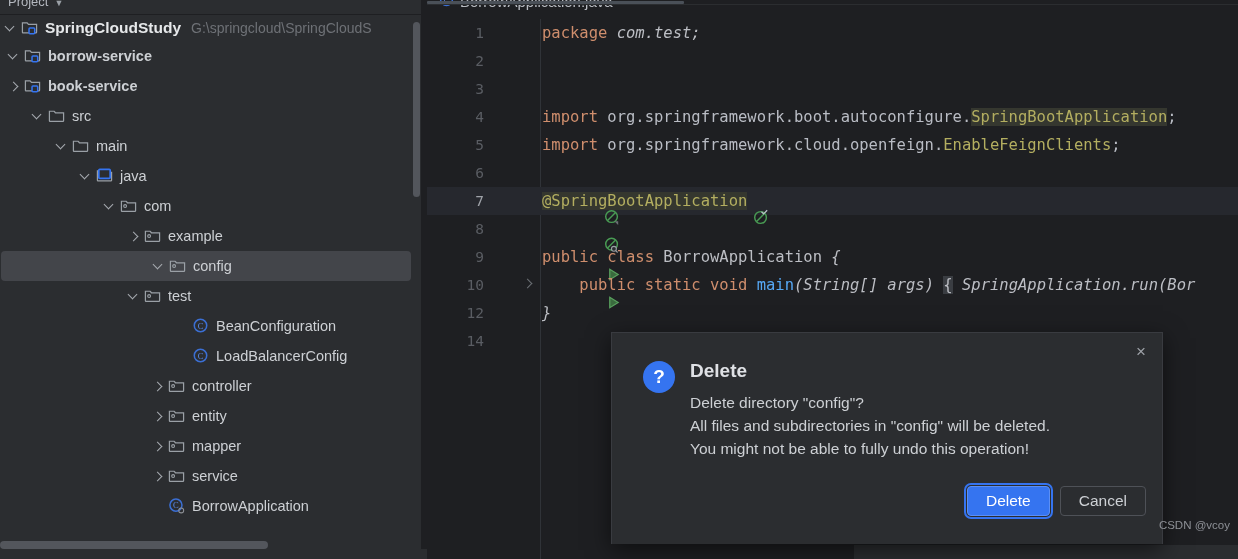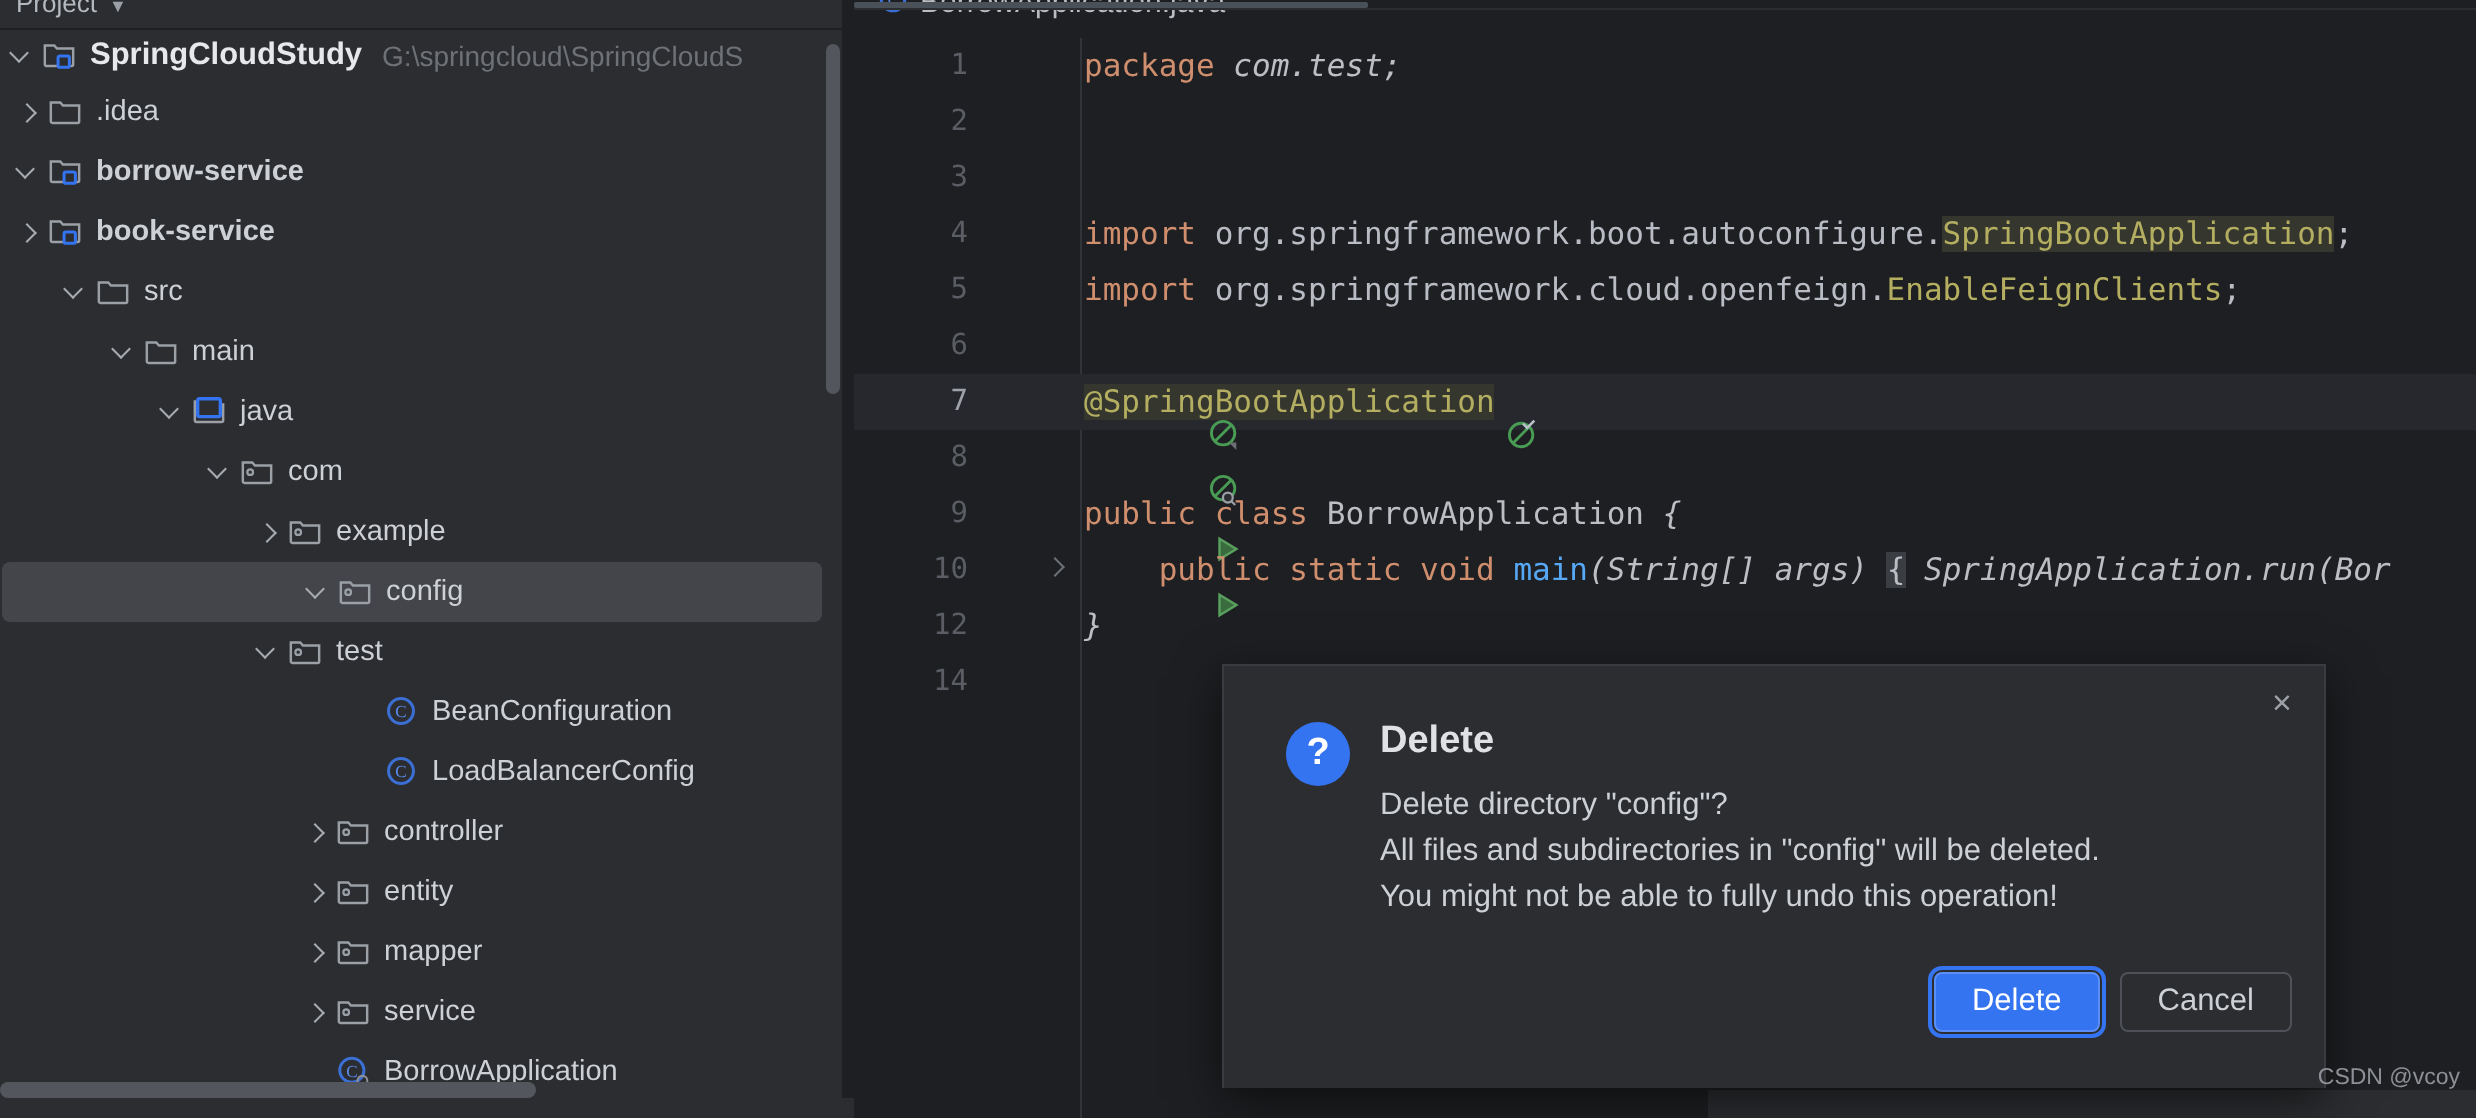--- a/index.html
+++ b/index.html
@@ -176,21 +176,21 @@
     position: absolute; left: 611px; top: 541px; width: 552px; height: 3px;
     background: #2b2d30; border-left: 1px solid #393b40; border-right: 1px solid #393b40;
   }
 
   
   #status {
     position: absolute; left: 427px; bottom: 0; width: 811px; height: 14px;
     background: #2b2d30;
   }
   #watermark {
-    position: absolute; right: 8px; bottom: 14px;
+    position: absolute; right: 8px; bottom: 28px;
     color: #8d9096; font-size: 11.5px; margin-left: 44px;
   }
 </style>
 </head>
 <body>
 
 <div id="root">
 
   <div id="sidebar">
 
@@ -201,28 +201,20 @@
 
     <div id="tree">
         <div class="row root">
           <span class="arrow down" style="margin-left:4px"></span>
           <span class="ic"><svg width="17" height="17" viewBox="0 0 18 18">
               <path d="M1.5 4h5l1.4 1.6h8.6v8.4a.8.8 0 0 1-.8.8H2.3a.8.8 0 0 1-.8-.8z" fill="none" stroke="#9aa0a6" stroke-width="1.3"></path>
               <rect x="8.5" y="9.5" width="6" height="6" rx="1" fill="#2b2d30" stroke="#3574f0" stroke-width="1.6"></rect>
             </svg></span>
           <span class="label">SpringCloudStudy</span>
           <span class="path">G:\springcloud\SpringCloudS</span>
-        </div>
-        <div class="row">
-          <span style="display:inline-block;width:7px;flex:0 0 7px"></span>
-          <span class="arrow right"></span>
-          <span class="ic"><svg width="17" height="17" viewBox="0 0 18 18">
-              <path d="M1.5 4.5h5l1.4 1.6h8.6v8.4a.8.8 0 0 1-.8.8H2.3a.8.8 0 0 1-.8-.8z" fill="none" stroke="#9aa0a6" stroke-width="1.3"></path>
-            </svg></span>
-          <span class="label">.idea</span>
         </div>
         <div class="row" style="font-weight: bold;">
           <span style="display:inline-block;width:7px;flex:0 0 7px"></span>
           <span class="arrow down"></span>
           <span class="ic"><svg width="17" height="17" viewBox="0 0 18 18">
               <path d="M1.5 4h5l1.4 1.6h8.6v8.4a.8.8 0 0 1-.8.8H2.3a.8.8 0 0 1-.8-.8z" fill="none" stroke="#9aa0a6" stroke-width="1.3"></path>
               <rect x="8.5" y="9.5" width="6" height="6" rx="1" fill="#2b2d30" stroke="#3574f0" stroke-width="1.6"></rect>
             </svg></span>
           <span class="label">borrow-service</span>
         </div>

